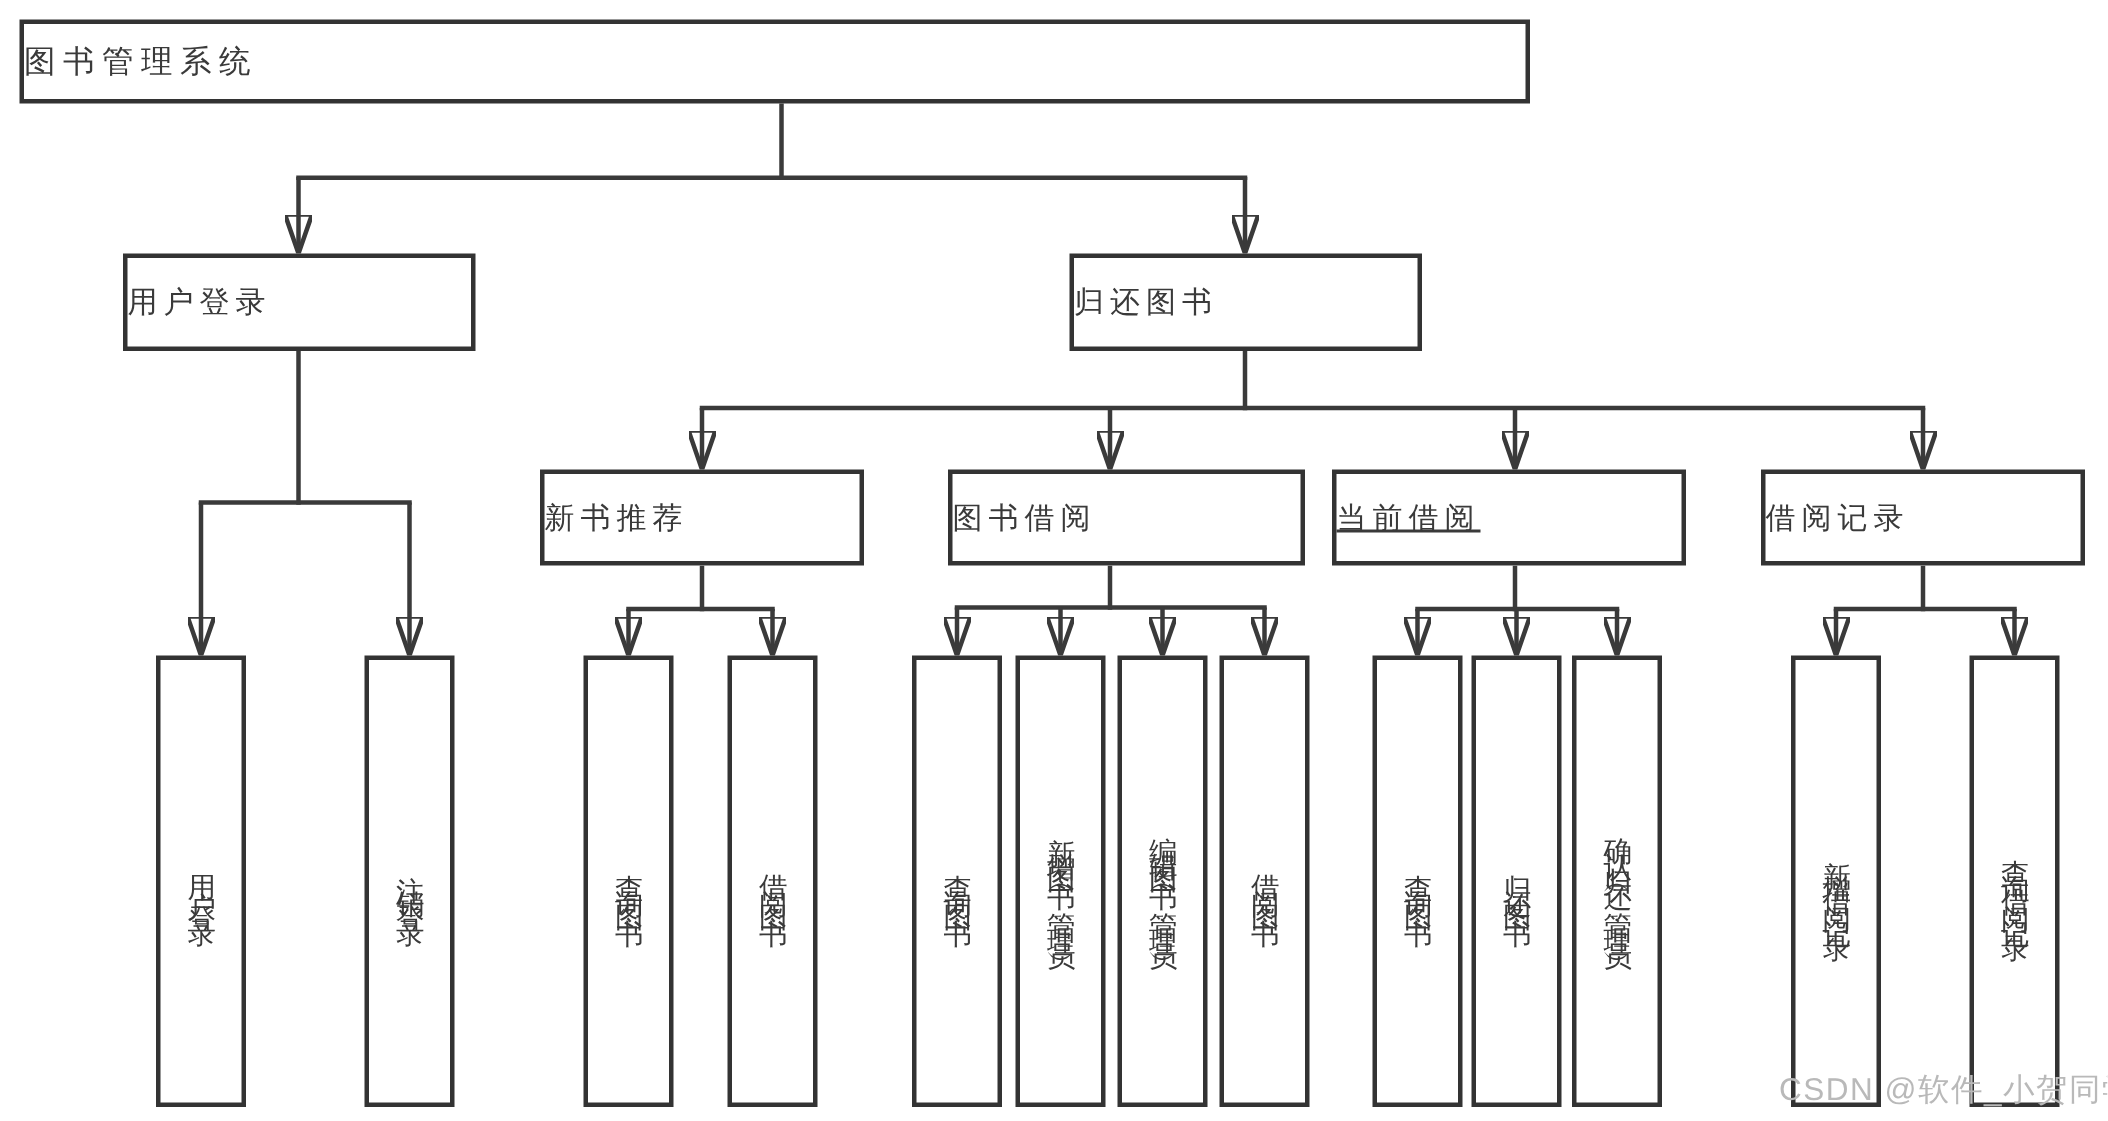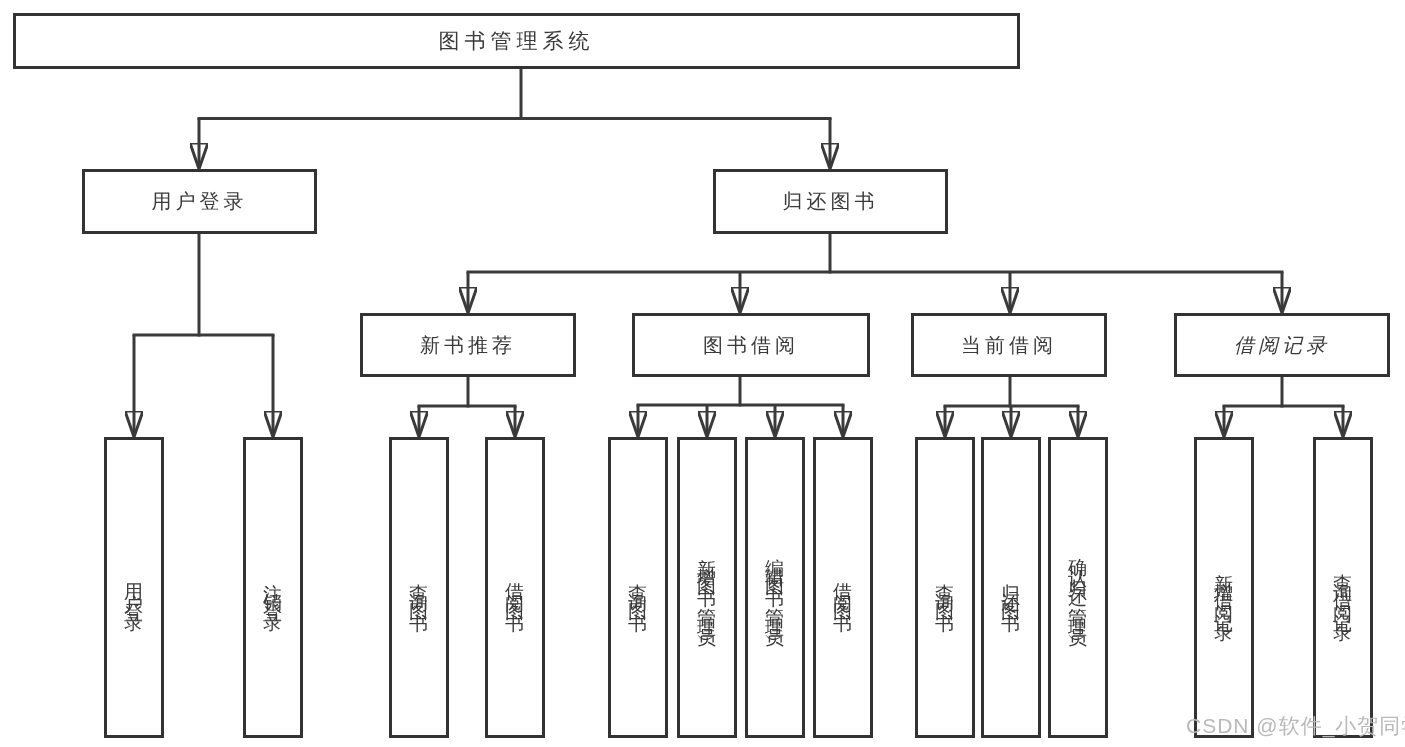--- a/index.html
+++ b/index.html
@@ -4,21 +4,21 @@
 <style>
   html,body{margin:0;padding:0;background:#fff;}
   #canvas{
     position:relative;width:1405px;height:747px;background:#ffffff;overflow:hidden;
     font-family:"Liberation Sans","DejaVu Sans",sans-serif;
   }
   #connectors{position:absolute;left:0;top:0;width:1405px;height:747px;z-index:1;}
   #connectors path,#connectors line{stroke:#3a3a3a;stroke-width:3;fill:none;}
   .hbox{
     position:absolute;box-sizing:border-box;border:3px solid #333333;background:#ffffff;
-    display:flex;align-items:center;justify-content:center;
+    display:flex;align-items:center;
     font-size:20px;letter-spacing:4px;color:#3a3a3a;z-index:2;white-space:nowrap;
   }
   .hbox.root{font-size:21px;letter-spacing:5px;}
   .leaf{
     position:absolute;top:437px;height:301px;width:60px;box-sizing:border-box;
     border:3px solid #333333;background:#ffffff;z-index:2;
     display:flex;align-items:center;justify-content:center;
   }
   .leaf span{
     writing-mode:vertical-rl;text-orientation:mixed;
@@ -90,24 +90,24 @@
   <div class="hbox" style="left:713px;top:169px;width:235px;height:65px;">
     <span>归还图书</span>
   </div>
 
   <div class="hbox" style="left:360px;top:313px;width:216px;height:64px;">
     <span>新书推荐</span>
   </div>
   <div class="hbox" style="left:632px;top:313px;width:238px;height:64px;">
     <span>图书借阅</span>
   </div>
-  <div class="hbox" style="left:911px;top:313px;width:196px;height:64px;">
+  <div class="hbox" style="left:888px;top:313px;width:236px;height:64px;text-decoration:underline;">
     <span>当前借阅</span>
   </div>
-  <div class="hbox" style="left:1174px;top:313px;width:216px;height:64px;font-style:italic;">
+  <div class="hbox" style="left:1174px;top:313px;width:216px;height:64px;">
     <span>借阅记录</span>
   </div>
 
   <div class="leaf" style="left:104px;">
     <span>用户登录</span>
   </div>
   <div class="leaf" style="left:243px;">
     <span>注销登录</span>
   </div>
   <div class="leaf" style="left:389px;">

